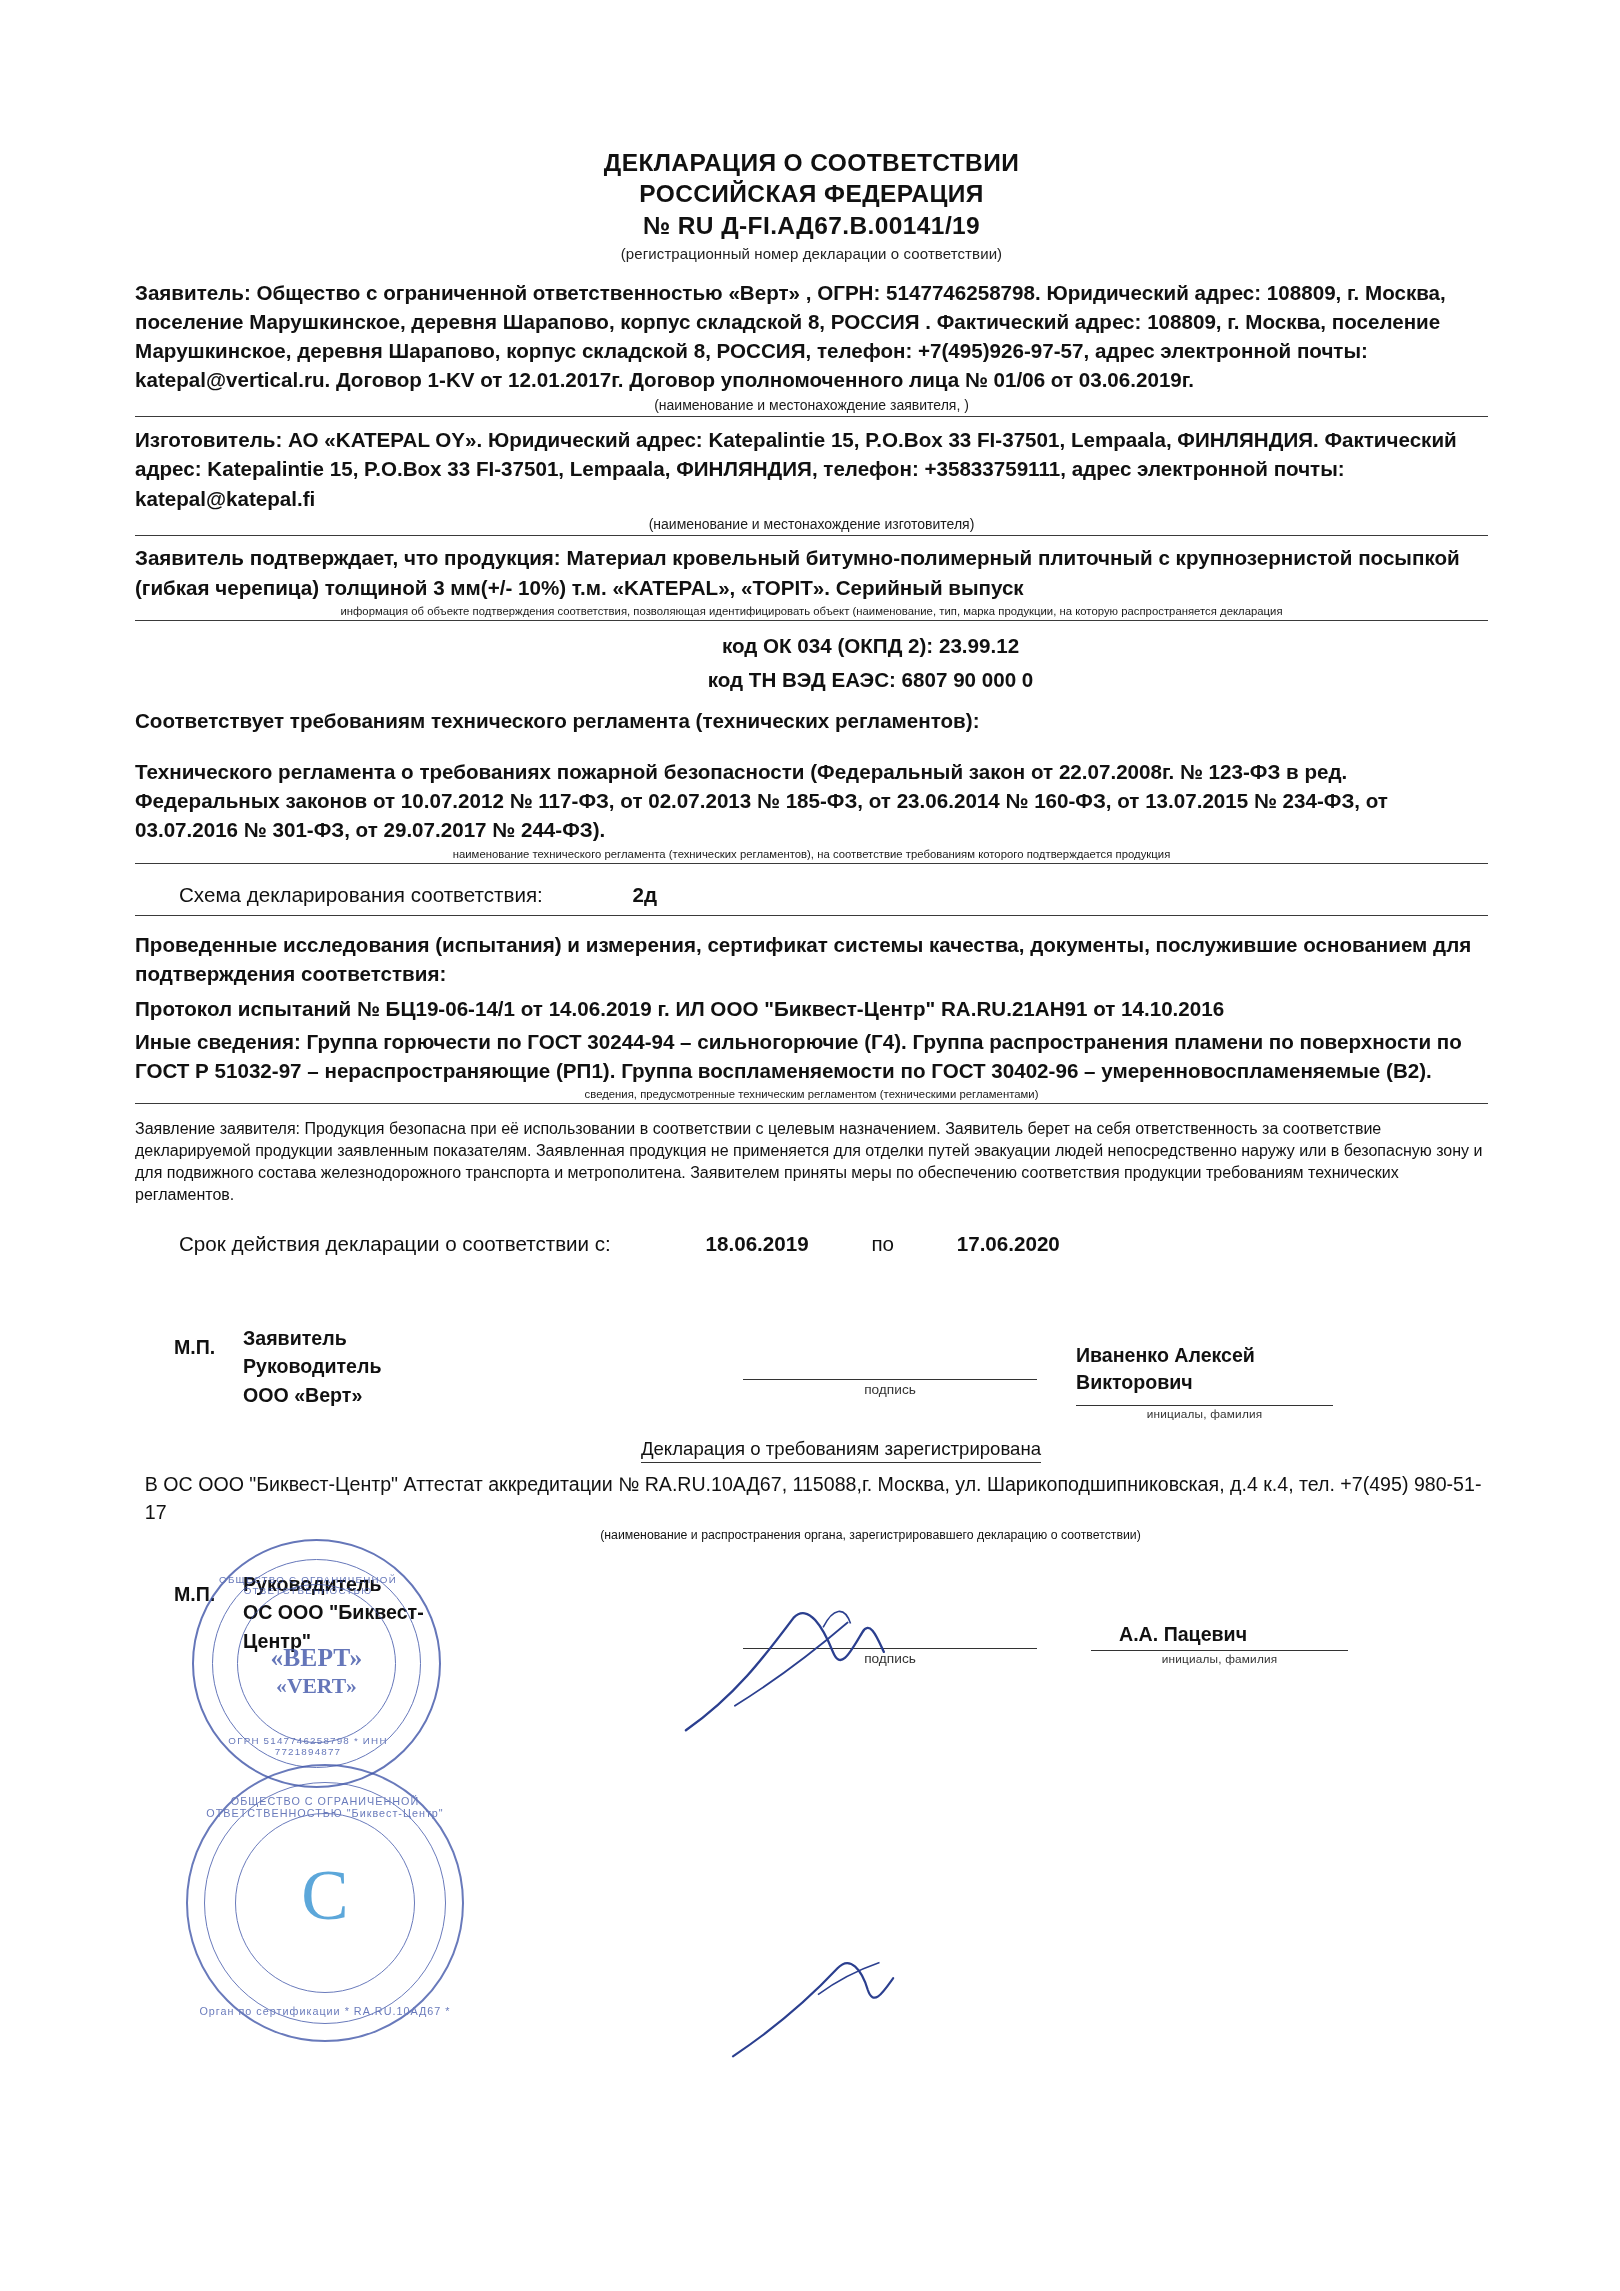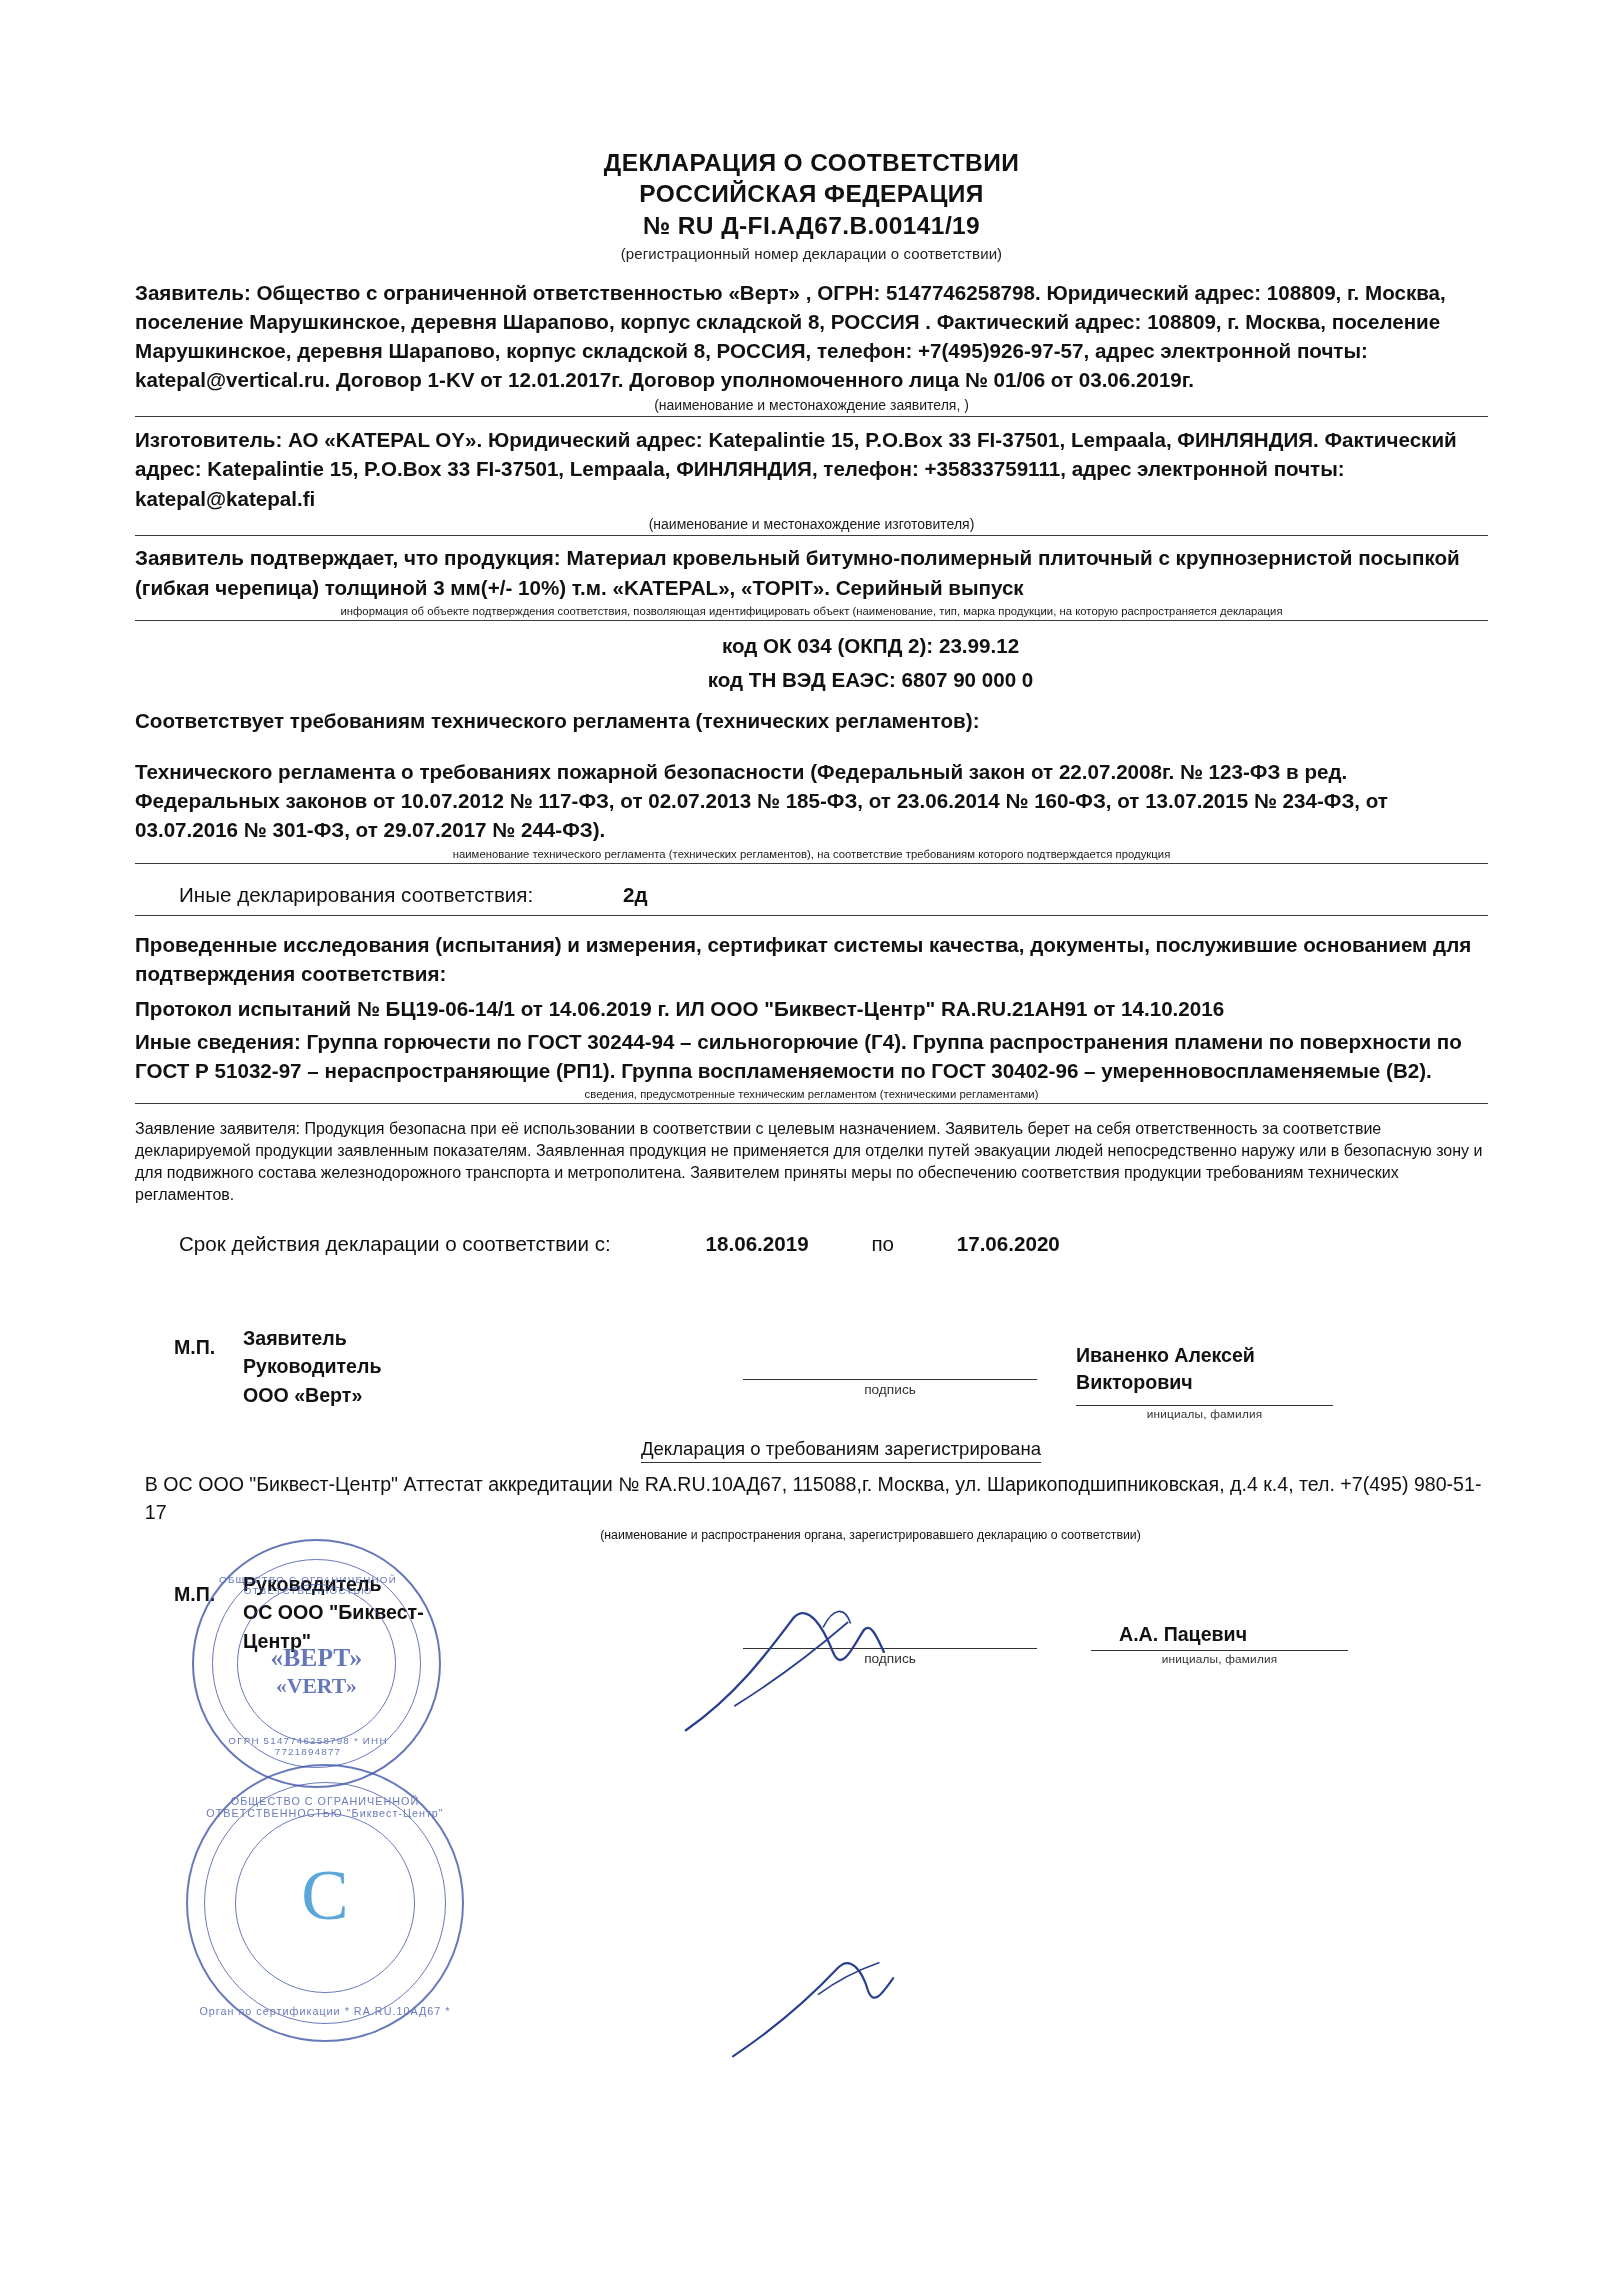--- a/index.html
+++ b/index.html
@@ -277,21 +277,21 @@
 
       <div class="code-line">код ОК 034 (ОКПД 2): 23.99.12</div>
       <div class="code-line" style="margin-top:9.8px">код ТН ВЭД ЕАЭС: 6807 90 000 0</div>
 
       <div class="para bold" style="margin-top:14px">Соответствует требованиям технического регламента (технических регламентов):</div>
       <div class="para bold" style="margin-top:21.6px">Технического регламента о требованиях пожарной безопасности (Федеральный закон от 22.07.2008г. № 123-ФЗ в ред. Федеральных законов от 10.07.2012 № 117-ФЗ, от 02.07.2013 № 185-ФЗ, от 23.06.2014 № 160-ФЗ, от 13.07.2015 № 234-ФЗ, от 03.07.2016 № 301-ФЗ, от 29.07.2017 № 244-ФЗ).</div>
       <div class="caption tiny">наименование технического регламента (технических регламентов), на соответствие требованиям которого подтверждается продукция</div>
       <hr class="hr">
 
       <div class="scheme">
-        <span>Иные декларирования соответствия:</span>
+        <span>Схема декларирования соответствия:</span>
         <span class="val">2д</span>
       </div>
       <hr class="hr" style="margin-top:7.8px">
 
       <div class="para bold" style="margin-top:13.7px">Проведенные исследования (испытания) и измерения, сертификат системы качества, документы, послужившие основанием для подтверждения соответствия:</div>
       <div class="para bold" style="margin-top:5.9px">Протокол испытаний № БЦ19-06-14/1 от 14.06.2019 г. ИЛ ООО "Биквест-Центр" RA.RU.21АН91 от 14.10.2016</div>
       <div class="para bold" style="margin-top:3.9px">Иные сведения: Группа горючести по ГОСТ 30244-94 – сильногорючие (Г4). Группа распространения пламени по поверхности по ГОСТ Р 51032-97 – нераспространяющие (РП1). Группа воспламеняемости по ГОСТ 30402-96 – умеренновоспламеняемые (В2).</div>
       <div class="caption tiny">сведения, предусмотренные техническим регламентом (техническими регламентами)</div>
       <hr class="hr">
 

